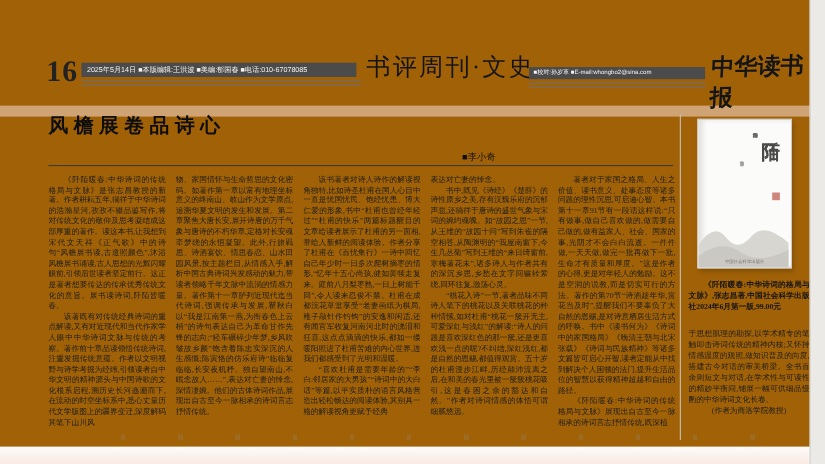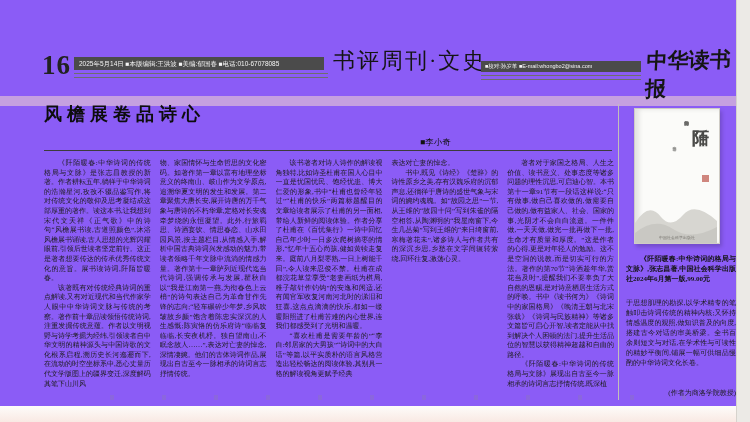--- a/index.html
+++ b/index.html
@@ -1,16 +1,16 @@
 <!DOCTYPE html>
 <html><head>
 <meta charset="utf-8">
 <style>
   html,body{margin:0;padding:0;background:#ffffff;}
-  .page{position:relative;width:750px;height:422px;background:#8b5cf6;overflow:hidden;
+  .page{position:relative;width:750px;height:422px;background:#a16207;overflow:hidden;
         font-family:"Liberation Serif",serif;color:#222;}
   
   .pink-band{position:absolute;left:0;top:96px;width:750px;height:10px;background:#f5d8cd;opacity:.55;}
   .bottom-strip{position:absolute;left:0;top:406px;width:750px;height:16px;
                 background:linear-gradient(#fdfcfa,#f9e9e3);}
   .ghost-row{position:absolute;left:110px;top:395px;width:620px;height:5px;opacity:.22;
              background:repeating-linear-gradient(90deg,#8a8a8a 0 4px,transparent 4px 52px);}
   .right-edge{position:absolute;right:0;top:0;width:13px;height:422px;background:#eceae6;
               border-left:1px solid #d6d3cd;}
   
@@ -43,21 +43,21 @@
   .cover .big{position:absolute;right:7px;top:6px;writing-mode:vertical-rl;font-size:17px;
               font-weight:bold;color:#4a4a48;letter-spacing:2px;}
   .cover .sub{position:absolute;right:30px;top:8px;writing-mode:vertical-rl;font-size:4.5px;color:#6a6a68;}
   .cover .auth{position:absolute;right:42px;top:34px;writing-mode:vertical-rl;font-size:4px;color:#8a8a88;}
   .cover .seal{position:absolute;right:10px;top:66px;width:7px;height:7px;background:#c4695f;opacity:.8;}
   .cover svg{position:absolute;left:0;bottom:0;}
   .cover .pub{position:absolute;left:0;bottom:3px;width:100%;text-align:center;font-size:4px;color:#77756f;}
   .book-caption{margin-top:10px;font-size:7px;line-height:10px;font-weight:bold;text-align:justify;
                 text-indent:2em;color:#141414;}
   .side-cont{margin-top:14px;font-size:7px;line-height:10px;text-align:justify;color:#1c1c1c;}
-  .side-note{margin-top:20px;font-size:7px;line-height:10px;text-align:right;color:#1c1c1c;}
+  .side-note{margin-top:0;font-size:7px;line-height:10px;text-align:center;color:#1c1c1c;}
 </style>
 </head>
 <body>
 
 <div class="page">
 
   <div class="pink-band"></div>
   <div class="ghost-row"></div>
   <div class="bottom-strip"></div>
 
@@ -81,20 +81,21 @@
     <div class="col">
         <p class="cont">物、家国情怀与生命哲思的文化密码。如著作第一章以富有地理坐标意义的终南山、岐山作为文学原点,追溯华夏文明的发生和发展。第二章聚焦大唐长安,展开诗唐的万千气象与唐诗的不朽华章,定格对长安魂牵梦绕的永恒凝望。此外,行旅羁思、诗酒宴饮、情思春恋、山水田园风景,按主题栏目,从情感入手,解析中国古典诗词兴发感动的魅力,带读者领略千年文脉中流淌的情感力量。著作第十一章胪列近现代迄当代诗词,强调传承与发展,瞿秋白以“我是江南第一燕,为衔春色上云梢”的诗句表达自己为革命甘作先锋的志向;“轻车碾碎少年梦,乡风吹皱故乡颜”饱含着陈忠实深沉的人生感慨;陈寅恪的仿乐府诗“临临复临临,长安夜机杼。独自望南山,不眠念故人……”,表达对亡妻的悼念,深情凄婉。他们的古体诗词作品,展现出自古至今一脉相承的诗词言志抒情传统。</p>
       </div>
     <div class="col">
         <p>该书著者对诗人诗作的解读视角独特,比如诗圣杜甫在国人心目中一直是忧国忧民、饱经忧患、博大仁爱的形象,书中“杜甫也曾经年轻过”“杜甫的快乐”两篇标题醒目的文章给读者展示了杜甫的另一面相,带给人新鲜的阅读体验。作者分享了杜甫在《百忧集行》一诗中回忆自己年少时一日多次爬树摘枣的情形,“忆年十五心尚孩,健如黄犊走复来。庭前八月梨枣熟,一日上树能千回”,令人读来忍俊不禁。杜甫在成都浣花草堂享受“老妻画纸为棋局,稚子敲针作钓钩”的安逸和闲适,还有闻官军收复河南河北时的涕泪和狂喜,这点点滴滴的快乐,都如一缕暖阳照进了杜甫苦难的内心世界,连我们都感受到了光明和温暖。</p>
         <p>“喜欢杜甫是需要年龄的”“李白:邻居家的大男孩”“诗词中的大白话”等篇,以平实质朴的语言风格营造出轻松畅达的阅读体验,其别具一格的解读视角更赋予经典</p>
       </div>
     <div class="col">
         <p class="cont">表达对亡妻的悼念。</p>
         <p>书中,既见《诗经》《楚辞》的诗性原乡之美,存有汉魏乐府的沉郁声息,还徜徉于唐诗的盛世气象与宋词的婉约魂魄。如“故园之思”一节,从王维的“故园十问”写到朱雀的隔空相答,从陶渊明的“我屋南窗下,今生几丛菊”写到王维的“来日绮窗前,寒梅著花未”,诸多诗人与作者共有的深沉乡思,乡愁在文字间辗转萦绕,回环往复,激荡心灵。</p>
+        <p>“桃花入诗”一节,著者品味不同诗人笔下的桃花以及关联桃花的种种情愫,如对杜甫“桃花一簇开无主,可爱深红与浅红”的解读:“诗人的问题是喜欢深红色的那一簇,还是更喜欢浅一点的呢?不纠结,深红浅红,都是自然的恩赐,都值得观赏。五十岁的杜甫漫步江畔,历经颠沛流离之后,在和美的春光里被一簇簇桃花吸引,这是春困之余的豁达和自然。”作者对诗词情感的体悟可谓细腻悠远。</p>
       </div>
     <div class="col">
         <p>著者对于家国之格局、人生之价值、读书意义、处事态度等诸多问题的理性沉思,可启迪心智。本书第十一章91节有一段话这样说:“只有做事,做自己喜欢做的,做需要自己做的,做有益家人、社会、国家的事,光阴才不会白白流逝。一件件做,一天天做,做完一批再做下一批,生命才有质量和厚度。”这是作者的心得,更是对年轻人的勉励。这不是空洞的说教,而是切实可行的方法。著作的第70节“诗酒趁年华,赏花当及时”,提醒我们不要辜负了大自然的恩赐,是对诗意栖居生活方式的呼唤。书中《读书何为》《诗词中的家国格局》《晚清王朝与北宋张载》《诗词与民族精神》等诸多文篇皆可启心开智,读者定能从中找到解决个人困顿的法门,提升生活品位的智慧以获得精神超越和自由的路径。</p>
         <p>《阡陌暖春:中华诗词的传统格局与文脉》展现出自古至今一脉相承的诗词言志抒情传统,既深植</p>
       </div>
   </div>
 
   <div class="divider"></div>
 
   <div class="sidebar">

